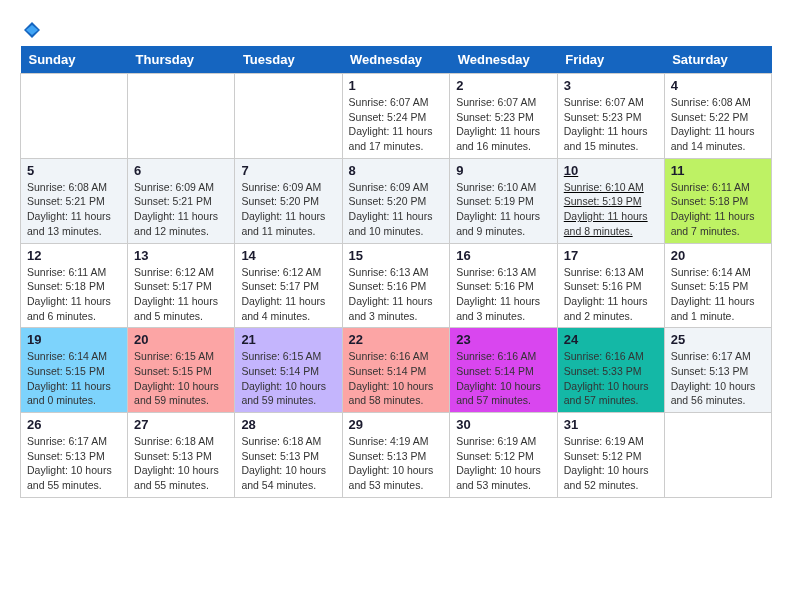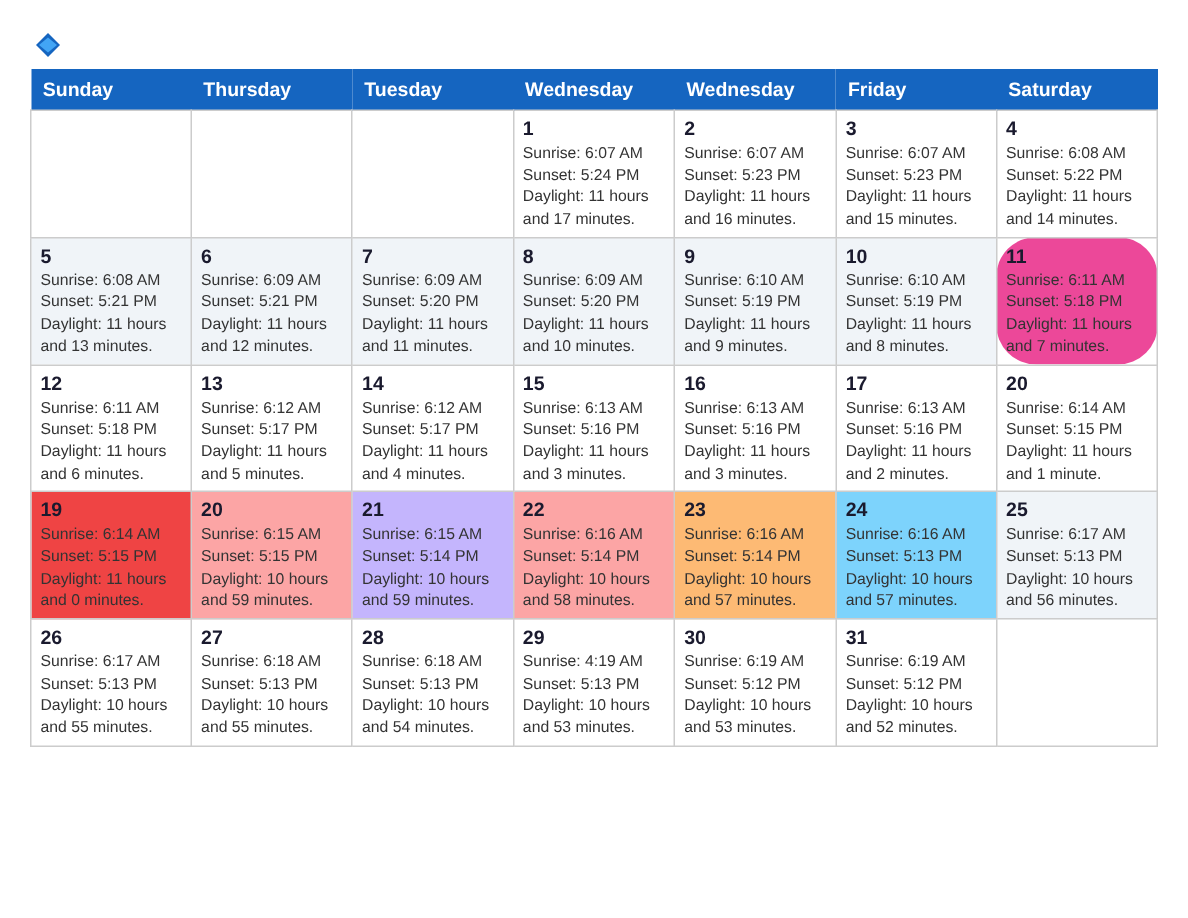--- a/index.html
+++ b/index.html
@@ -180,27 +180,27 @@
           <div class="day-info">Sunrise: 6:09 AM
 Sunset: 5:20 PM
 Daylight: 11 hours and 10 minutes.</div>
         </td>
         <td style="background: rgb(240, 244, 248);">
           <span class="day-number">9</span>
           <div class="day-info">Sunrise: 6:10 AM
 Sunset: 5:19 PM
 Daylight: 11 hours and 9 minutes.</div>
         </td>
-        <td style="background: rgb(240, 244, 248);">
+        <td style="background: rgb(240, 244, 248); text-decoration: underline;">
           <span class="day-number">10</span>
           <div class="day-info">Sunrise: 6:10 AM
 Sunset: 5:19 PM
 Daylight: 11 hours and 8 minutes.</div>
         </td>
-        <td style="background: #ec4899; border-radius: 27px;">
+        <td style="background: #bef264;">
           <span class="day-number">11</span>
           <div class="day-info">Sunrise: 6:11 AM
 Sunset: 5:18 PM
 Daylight: 11 hours and 7 minutes.</div>
         </td>
       </tr>
       <tr>
         <td>
           <span class="day-number">12</span>
           <div class="day-info">Sunrise: 6:11 AM
@@ -238,21 +238,21 @@
 Daylight: 11 hours and 2 minutes.</div>
         </td>
         <td>
           <span class="day-number">20</span>
           <div class="day-info">Sunrise: 6:14 AM
 Sunset: 5:15 PM
 Daylight: 11 hours and 1 minute.</div>
         </td>
       </tr>
       <tr>
-        <td style="background: #ef4444; margin-left: 20px;">
+        <td style="background: #7dd3fc; margin-left: 20px;">
           <span class="day-number">19</span>
           <div class="day-info">Sunrise: 6:14 AM
 Sunset: 5:15 PM
 Daylight: 11 hours and 0 minutes.</div>
         </td>
         <td style="background: #fca5a5;">
           <span class="day-number">20</span>
           <div class="day-info">Sunrise: 6:15 AM
 Sunset: 5:15 PM
 Daylight: 10 hours and 59 minutes.</div>
@@ -262,30 +262,30 @@
           <div class="day-info">Sunrise: 6:15 AM
 Sunset: 5:14 PM
 Daylight: 10 hours and 59 minutes.</div>
         </td>
         <td style="background: #fca5a5;">
           <span class="day-number">22</span>
           <div class="day-info">Sunrise: 6:16 AM
 Sunset: 5:14 PM
 Daylight: 10 hours and 58 minutes.</div>
         </td>
-        <td style="background: #fdba74; margin-left: 15px;">
+        <td style="background: #d946ef; margin-left: 15px;">
           <span class="day-number">23</span>
           <div class="day-info">Sunrise: 6:16 AM
 Sunset: 5:14 PM
 Daylight: 10 hours and 57 minutes.</div>
         </td>
-        <td style="background: #7dd3fc;">
+        <td style="background: #14b8a6;">
           <span class="day-number">24</span>
           <div class="day-info">Sunrise: 6:16 AM
-Sunset: 5:13 PM
+Sunset: 5:33 PM
 Daylight: 10 hours and 57 minutes.</div>
         </td>
         <td style="background: rgb(240, 244, 248);">
           <span class="day-number">25</span>
           <div class="day-info">Sunrise: 6:17 AM
 Sunset: 5:13 PM
 Daylight: 10 hours and 56 minutes.</div>
         </td>
       </tr>
       <tr>

